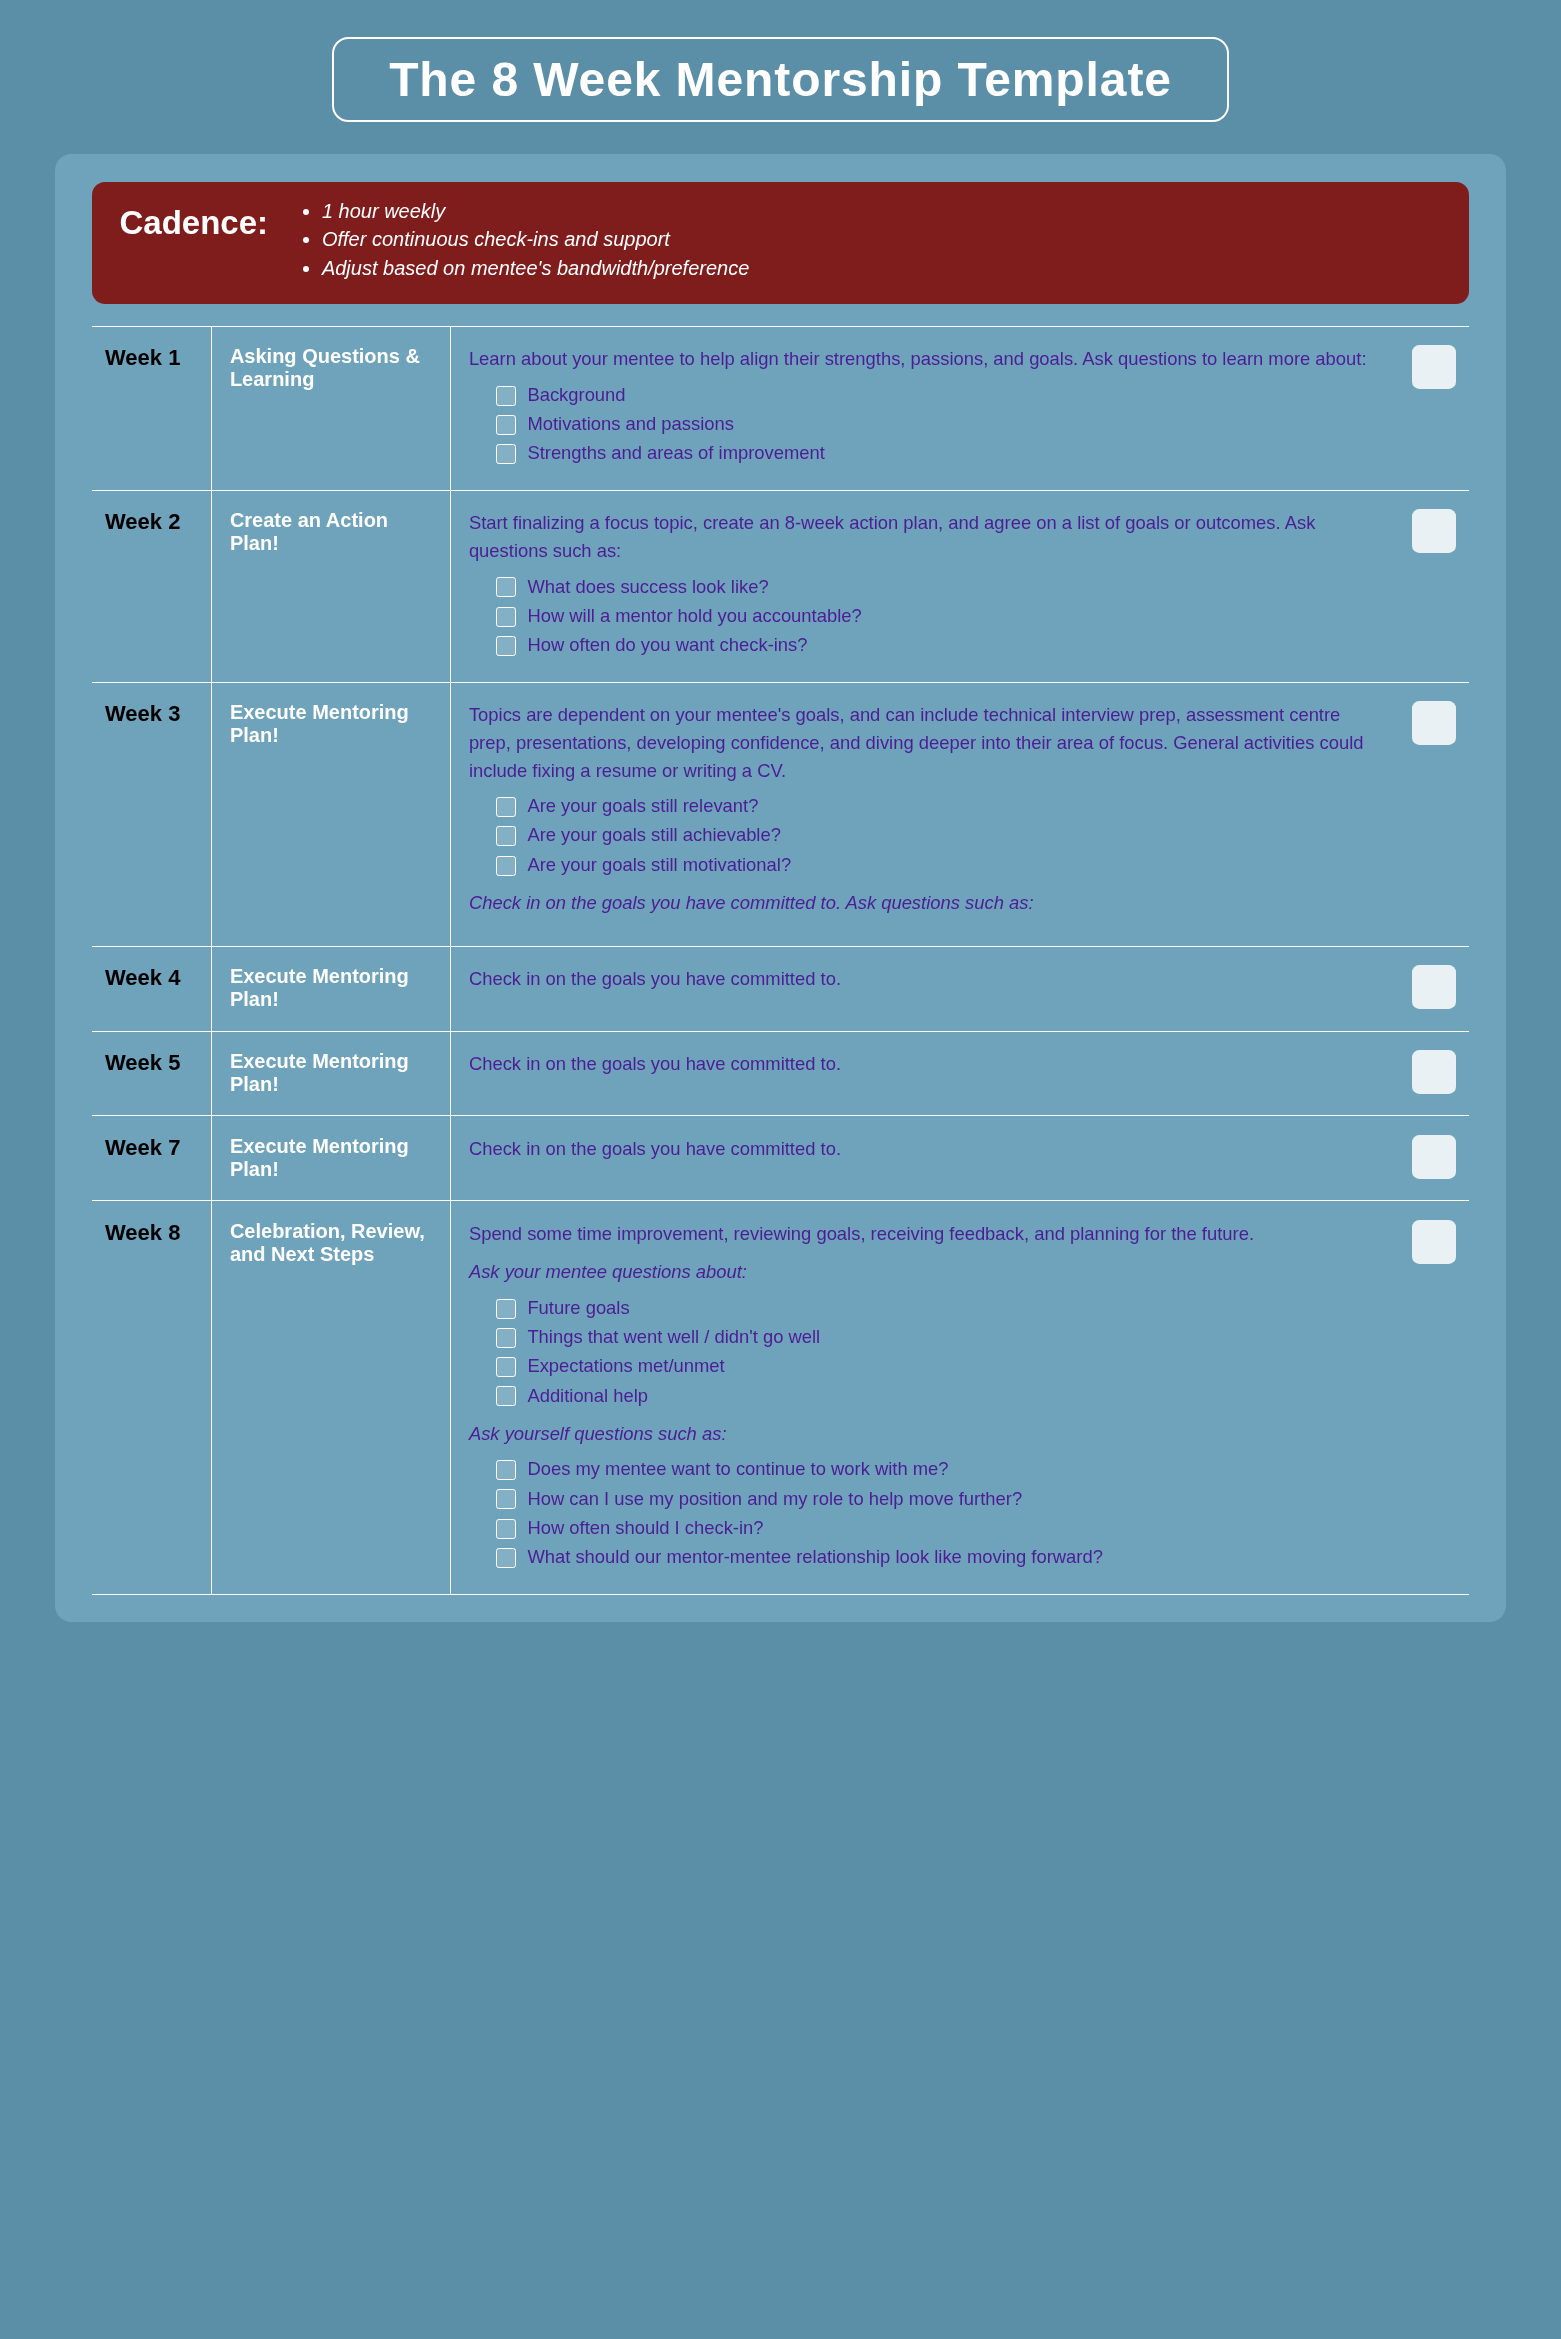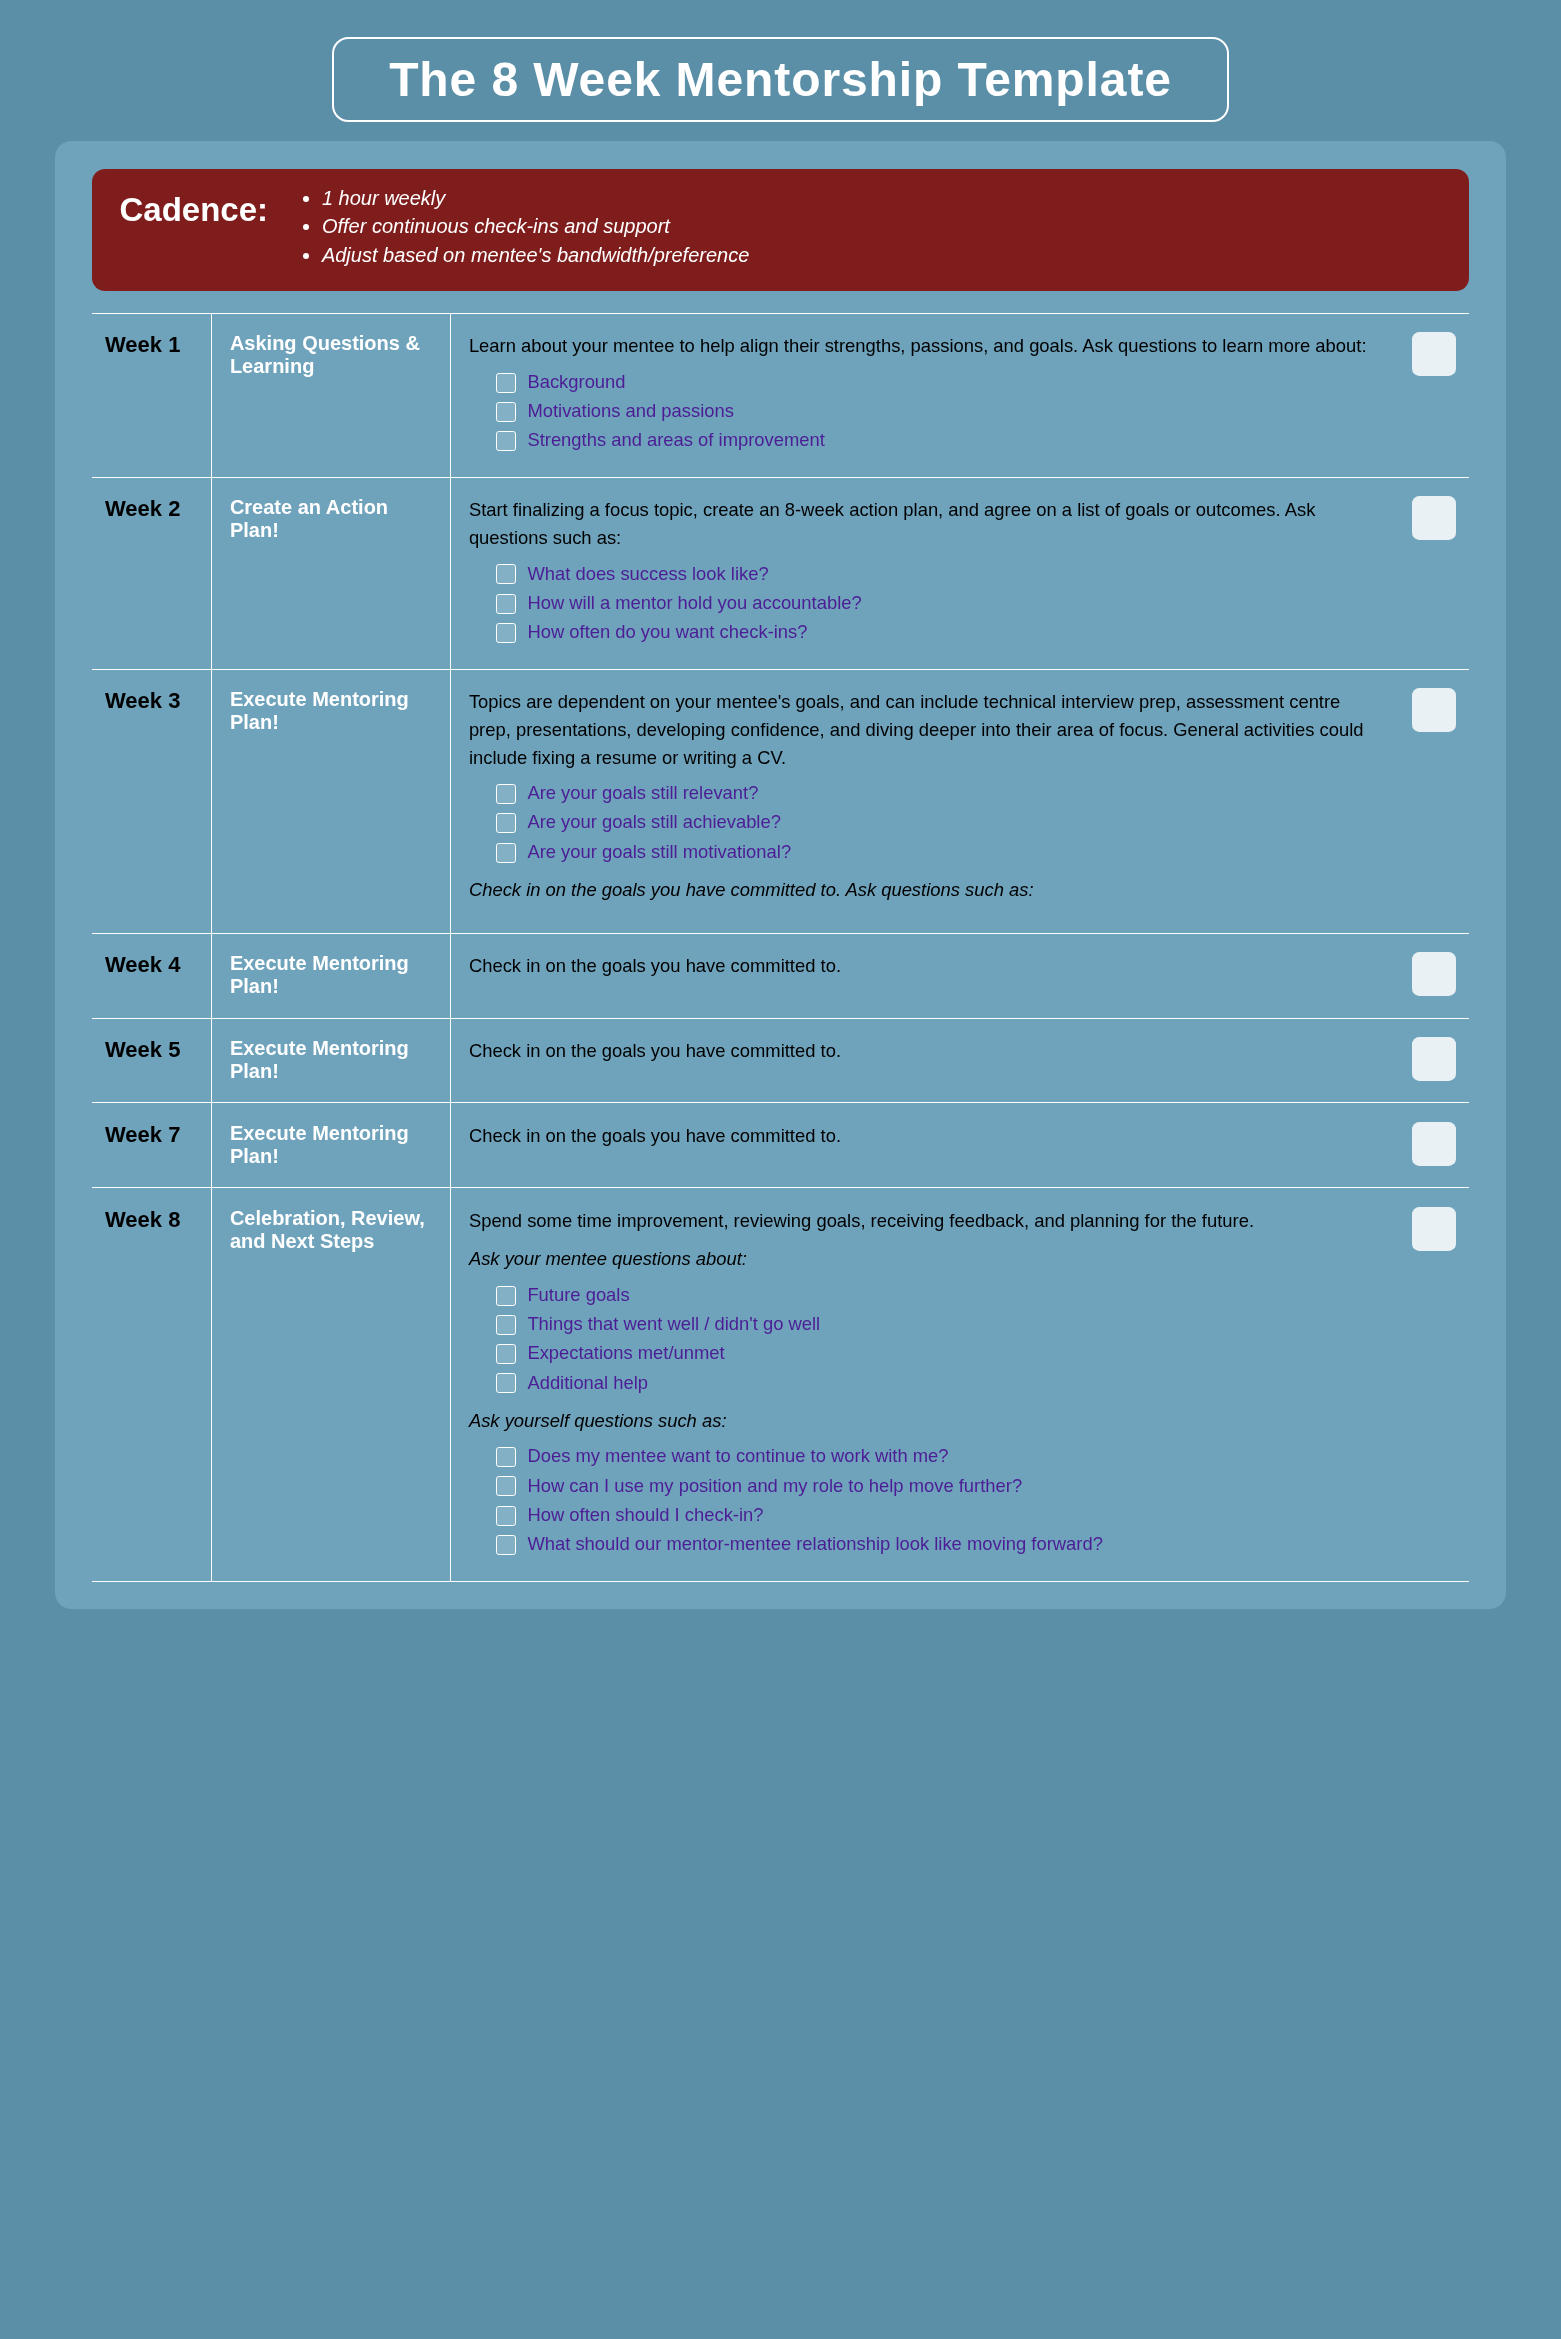--- a/index.html
+++ b/index.html
@@ -5,21 +5,21 @@
     * { box-sizing: border-box; margin: 0; padding: 0; }
     body {
       background-color: #5b8fa8;
       font-family: Arial, sans-serif;
       width: 1561px;
       min-height: 2340px;
       padding: 37px 55px;
     }
     .page-title-container {
       text-align: center;
-      margin-bottom: 19px;
+      margin-bottom: 32px;
     }
     .page-title-box {
       display: inline-block;
       border: 2.8px solid #ffffff;
       border-radius: 16.5px;
       padding: 13px 55px;
     }
     .page-title {
       font-size: 48px;
       font-weight: bold;
@@ -90,21 +90,21 @@
       font-weight: bold;
       color: #ffffff;
     }
     .cell-description {
       padding: 18.4px 18.4px;
       vertical-align: top;
       flex: 1;
     }
     .cell-description p {
       font-size: 18.4px;
-      color: #000000;
+      color: #4c1d95;
       margin-bottom: 11px;
       line-height: 1.5;
     }
     .checkbox-list {
       list-style: none;
       padding-left: 27.5px;
       margin-top: 7.3px;
     }
     .checkbox-list li {
       display: flex;

